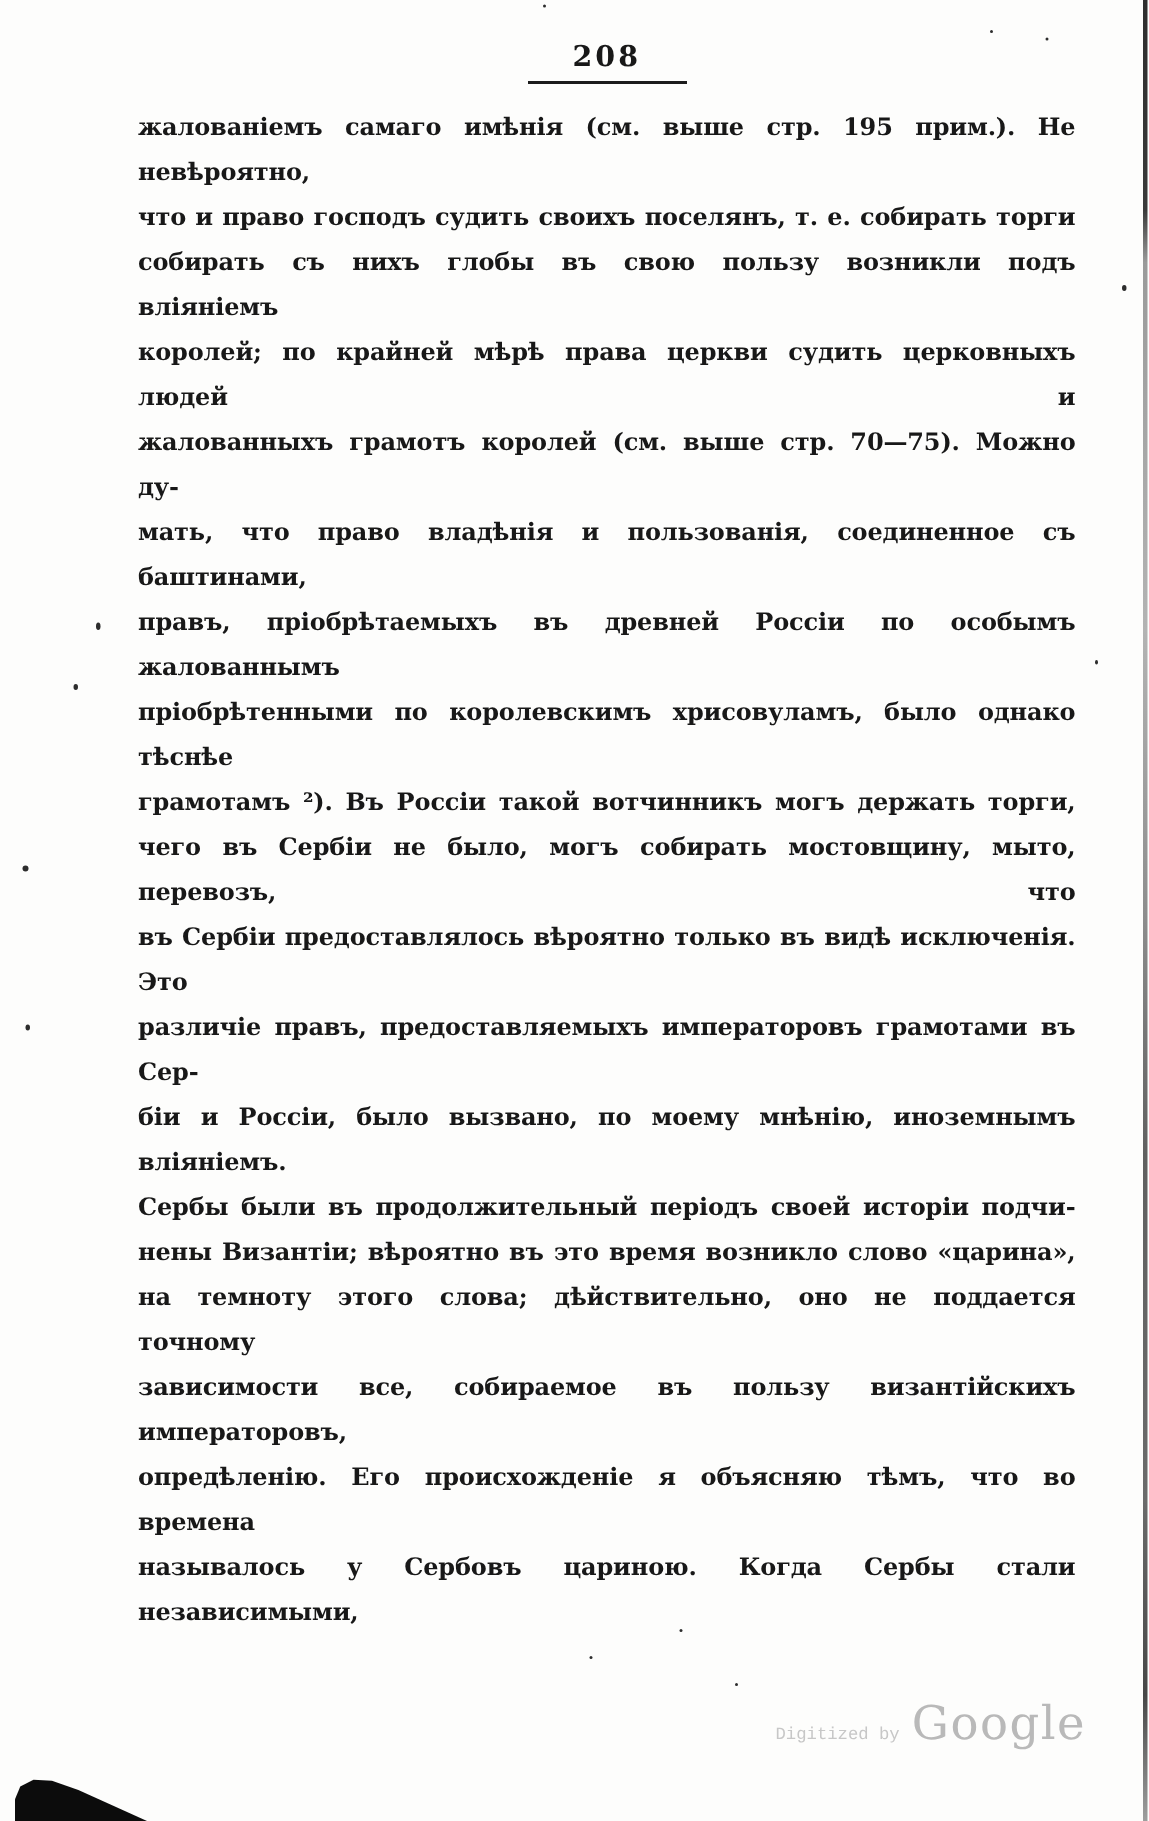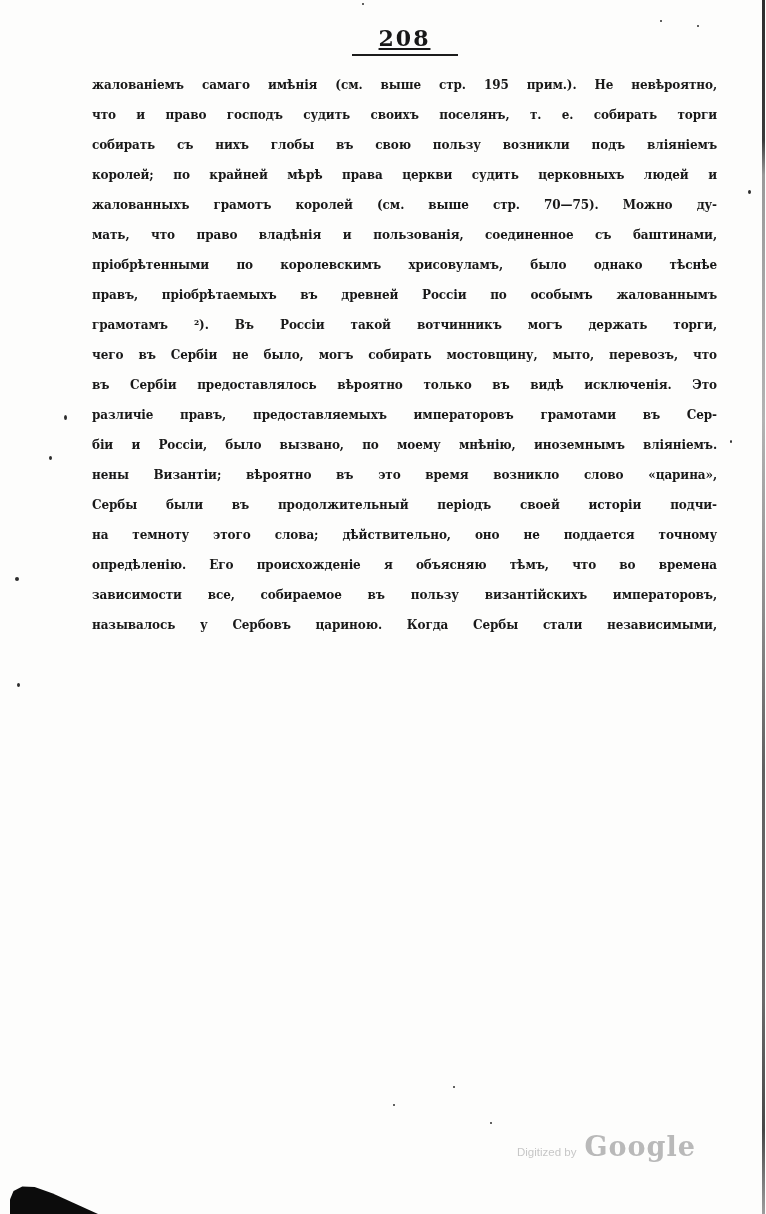--- a/index.html
+++ b/index.html
@@ -10,48 +10,47 @@
     overflow:hidden;
     font-family:"DejaVu Serif","Liberation Serif",serif;
     color:#181818;
   }
   .content {
     position:absolute; left:92px; top:0; width:625px;
   }
   .page-header { margin-top:25px; text-align:center; }
   .page-number {
     display:inline-block;
-    font-size:22px; font-weight:bold; letter-spacing:2px;
+    font-size:19px; font-weight:bold; letter-spacing:2px;
     line-height:26px;
-    text-decoration:underline;
   }
   .page-number-rule {
     width:106px; height:2px; background:#1c1c1c; margin:3px auto 0 auto;
   }
   .body-text { margin-top:14px; }
   .body-line {
-    font-size:12px; font-weight:bold;
+    font-size:16px; font-weight:bold;
     line-height:30px;
     letter-spacing:-0.1px;
     word-spacing:0.5px;
     text-align:justify;
     text-align-last:justify;
   }
   .watermark {
     position:absolute; left:517px; top:1131px;
     display:flex; align-items:baseline; gap:8px;
     pointer-events:none;
   }
   .wm-prefix {
-    font-family:Liberation Sans, sans-serif;
+    font-family:Liberation Mono, monospace;
     font-size:11.5px; color:#c7c7c7;
   }
   .wm-logo {
     font-family:"DejaVu Serif","Liberation Serif",serif;
-    font-size:27px; color:#b9b9b9; letter-spacing:1px; font-weight:bold;
+    font-size:31px; color:#b9b9b9; letter-spacing:1px; font-weight:normal;
   }
   .corner-blob {
     position:absolute; left:10px; top:1186px; width:88px; height:28px;
     background:#0c0c0c;
     clip-path:polygon(0 48%, 4% 18%, 14% 2%, 28% 4%, 48% 26%, 100% 100%, 0 100%);
   }
   .edge-shadow {
     position:absolute; right:1px; top:0; width:3px; height:1214px;
     background:linear-gradient(to bottom,
       #2e2e2e 0px, #3a3a3a 140px, #9a9a9a 175px, #b3b3b3 420px,
@@ -73,32 +72,32 @@
       <div class="page-number-rule"></div>
     </div>
 
     <div class="body-text">
         <div class="body-line">жалованіемъ самаго имѣнія (см. выше стр. 195 прим.). Не невѣроятно,</div>
         <div class="body-line">что и право господъ судить своихъ поселянъ, т. е. собирать торги</div>
         <div class="body-line">собирать съ нихъ глобы въ свою пользу возникли подъ вліяніемъ</div>
         <div class="body-line">королей; по крайней мѣрѣ права церкви судить церковныхъ людей и</div>
         <div class="body-line">жалованныхъ грамотъ королей (см. выше стр. 70—75). Можно ду-</div>
         <div class="body-line">мать, что право владѣнія и пользованія, соединенное съ баштинами,</div>
+        <div class="body-line">правъ, пріобрѣтаемыхъ въ древней Россіи по особымъ жалованнымъ</div>
         <div class="body-line">пріобрѣтенными по королевскимъ хрисовуламъ, было однако тѣснѣе</div>
-        <div class="body-line">правъ, пріобрѣтаемыхъ въ древней Россіи по особымъ жалованнымъ</div>
         <div class="body-line">грамотамъ ²). Въ Россіи такой вотчинникъ могъ держать торги,</div>
         <div class="body-line">чего въ Сербіи не было, могъ собирать мостовщину, мыто, перевозъ, что</div>
         <div class="body-line">въ Сербіи предоставлялось вѣроятно только въ видѣ исключенія. Это</div>
         <div class="body-line">различіе правъ, предоставляемыхъ императоровъ грамотами въ Сер-</div>
         <div class="body-line">біи и Россіи, было вызвано, по моему мнѣнію, иноземнымъ вліяніемъ.</div>
+        <div class="body-line">Сербы были въ продолжительный періодъ своей исторіи подчи-</div>
         <div class="body-line">нены Византіи; вѣроятно въ это время возникло слово «царина»,</div>
-        <div class="body-line">Сербы были въ продолжительный періодъ своей исторіи подчи-</div>
         <div class="body-line">на темноту этого слова; дѣйствительно, оно не поддается точному</div>
+        <div class="body-line">зависимости все, собираемое въ пользу византійскихъ императоровъ,</div>
         <div class="body-line">опредѣленію.  Его происхожденіе я объясняю тѣмъ, что во времена</div>
-        <div class="body-line">зависимости все, собираемое въ пользу византійскихъ императоровъ,</div>
         <div class="body-line">называлось у Сербовъ цариною.  Когда Сербы стали независимыми,</div>
       </div>
 
   </div>
 
   <div class="watermark">
     <span class="wm-prefix">Digitized by</span>
     <span class="wm-logo">Google</span>
   </div>
 

